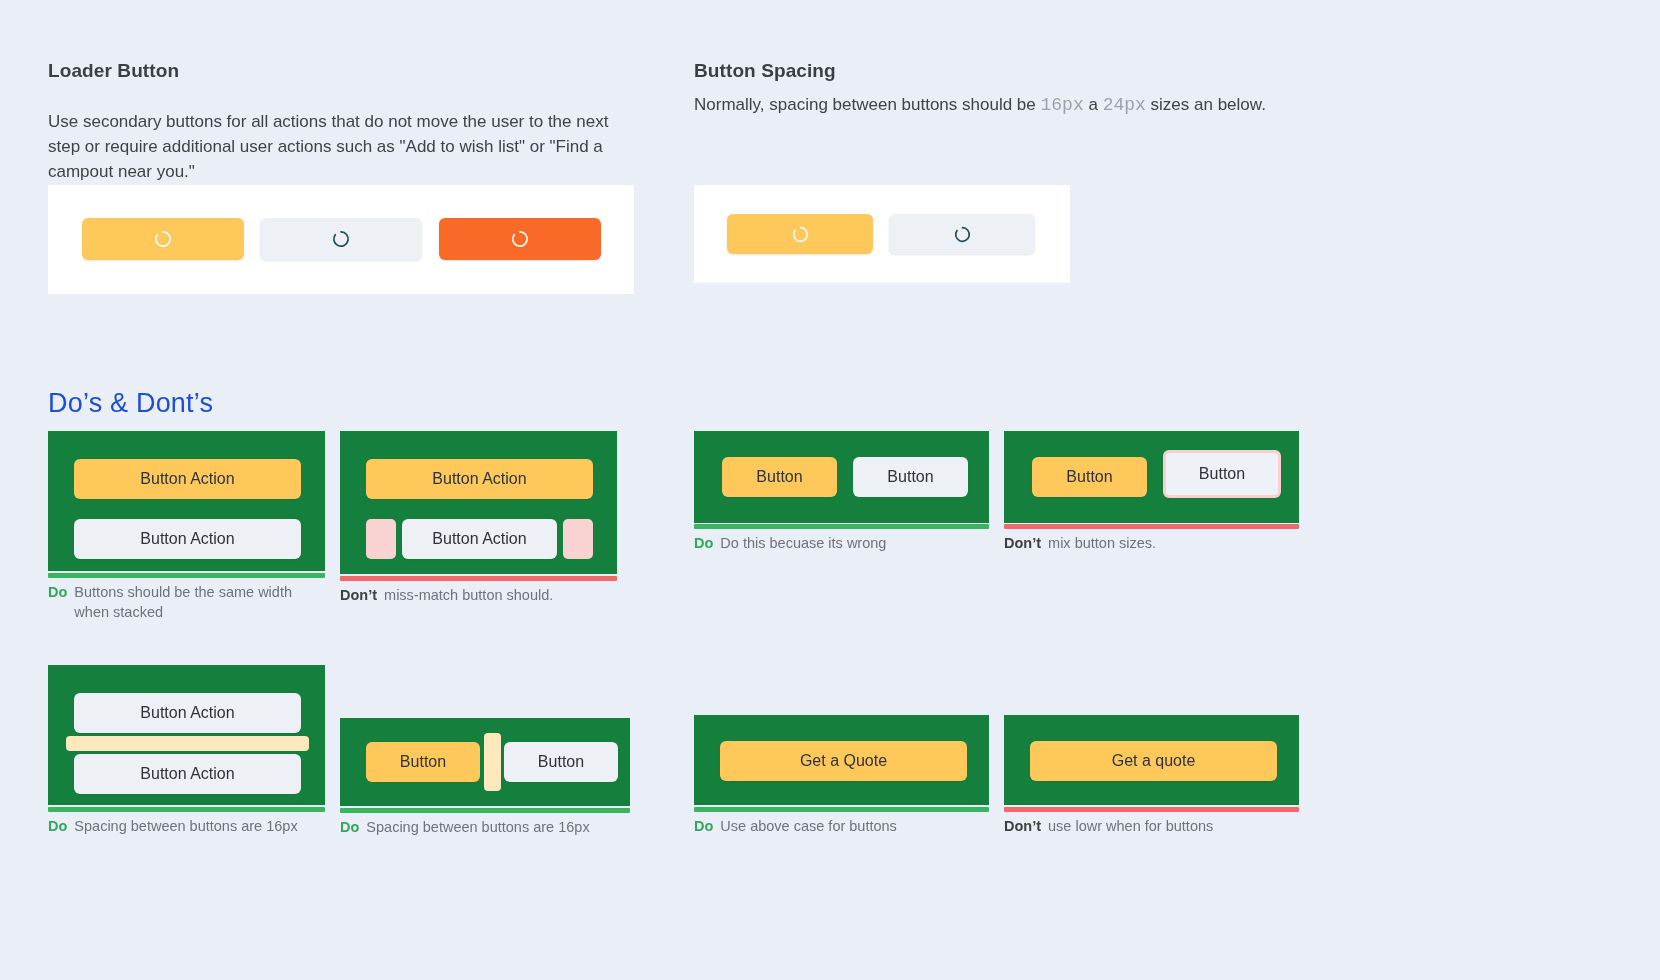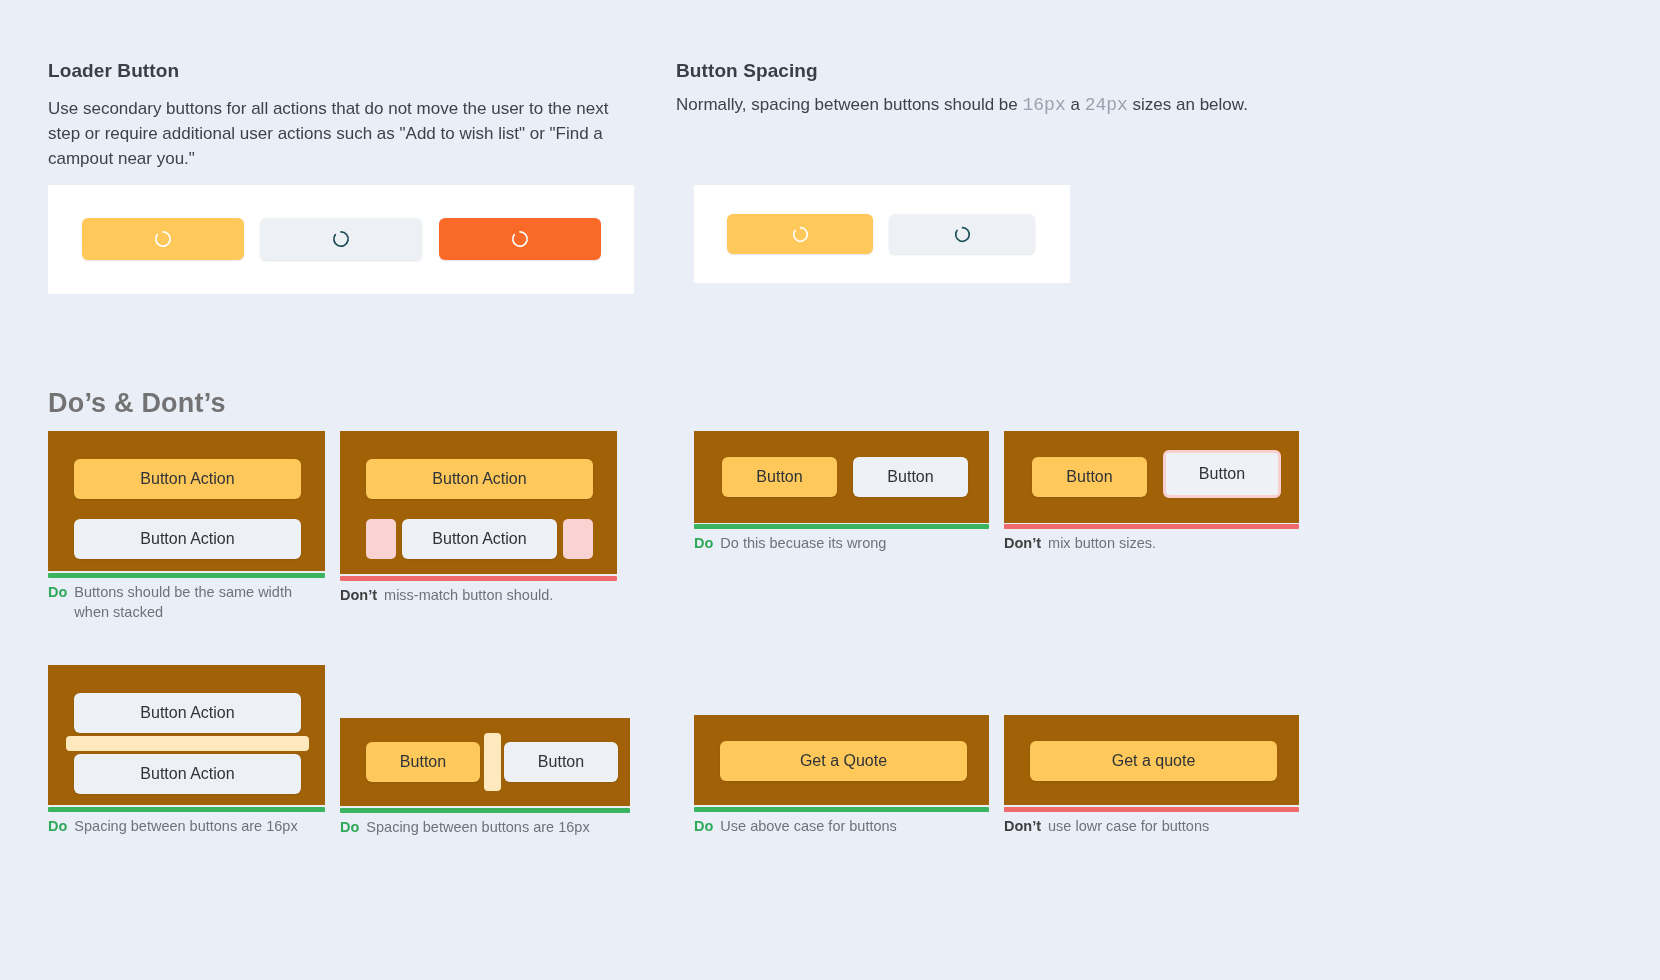--- a/index.html
+++ b/index.html
@@ -17,21 +17,21 @@
     letter-spacing: .1px;
   }
   .sec-body {
     font-size: 17px; color: #3f4349; line-height: 1.48;
   }
   .mono {
     font-family: "Liberation Mono", monospace;
     font-size: 18px; color: #9aa2ae;
   }
   .dd-title {
-    font-size: 27px; font-weight: bold; color: #737373;
+    font-size: 27px; font-weight: normal; color: #1d4ed8;
     letter-spacing: .2px;
   }
 
   
   .panel { background: #fff; position: absolute; }
 
   
   .btn {
     display: flex; align-items: center; justify-content: center;
     border-radius: 6px; border: none;
@@ -46,21 +46,21 @@
   .btn-outline-pink {
     background: #eef1f6;
     border: 3px solid #f9cfcf;
     box-shadow: 0 1px 2px rgba(40,50,70,.10);
   }
 
   
   .spinner { display: block; }
 
   
-  .card { position: absolute; background: #a16207; }
+  .card { position: absolute; background: #15803d; }
   .bar { position: absolute; height: 5px; border-radius: 1px; }
   .bar-do   { background: #3bb461; }
   .bar-dont { background: #f0696b; }
 
   .cap {
     position: absolute; font-size: 14.5px; color: #6d737c;
     line-height: 1.35; display: flex; gap: 7px; align-items: flex-start;
   }
   .cap .tag { font-weight: bold; white-space: nowrap; }
   .tag-do   { color: #2faa5a; }
@@ -70,42 +70,42 @@
   .ind-amber { position: absolute; background: #fde9bd; border-radius: 4px; }
   .ind-pink  { position: absolute; background: #f9d2d2; border-radius: 5px; }
 </style>
 </head>
 <body>
 
 <div class="page">
 
   <div style="position:absolute;left:48px;top:60px;width:600px;">
     <div class="sec-title">Loader Button</div>
-    <div class="sec-body" style="margin-top:14px;width:592px;">Use secondary buttons for all actions that do not move the user to the next step or require additional user actions such as "Add to wish list" or "Find a campout near you."</div>
+    <div class="sec-body" style="margin-top:27px;width:592px;">Use secondary buttons for all actions that do not move the user to the next step or require additional user actions such as "Add to wish list" or "Find a campout near you."</div>
   </div>
 
   <div class="panel" style="left:48px;top:185px;width:586px;height:109px;">
     <button class="btn btn-amber" style="position:absolute;left:34px;top:33px;width:162px;height:42px;">
       <svg class="spinner" width="20" height="20" viewBox="0 0 24 24">
         <path d="M12 3.4 A8.6 8.6 0 1 1 5.1 6.8" fill="none" stroke="#ffffff" stroke-width="2.1" stroke-linecap="round"></path>
       </svg>
     </button>
     <button class="btn btn-grey" style="position:absolute;left:212px;top:33px;width:162px;height:42px;">
       <svg class="spinner" width="20" height="20" viewBox="0 0 24 24">
         <path d="M12 3.4 A8.6 8.6 0 1 1 5.1 6.8" fill="none" stroke="#1d4e5a" stroke-width="2.1" stroke-linecap="round"></path>
       </svg>
     </button>
     <button class="btn btn-orange" style="position:absolute;left:391px;top:33px;width:162px;height:42px;">
       <svg class="spinner" width="20" height="20" viewBox="0 0 24 24">
         <path d="M12 3.4 A8.6 8.6 0 1 1 5.1 6.8" fill="none" stroke="#ffffff" stroke-width="2.1" stroke-linecap="round"></path>
       </svg>
     </button>
   </div>
 
-  <div style="position:absolute;left:676px;top:60px;width:700px;">
+  <div style="position:absolute;left:694px;top:60px;width:700px;">
     <div class="sec-title">Button Spacing</div>
     <div class="sec-body" style="margin-top:10px;white-space:nowrap;"><span>Normally, spacing between buttons should be </span><span class="mono">16px</span><span> a </span><span class="mono">24px</span><span> sizes an below.</span></div>
   </div>
 
   <div class="panel" style="left:694px;top:185px;width:376px;height:98px;">
     <button class="btn btn-amber" style="position:absolute;left:33px;top:29px;width:146px;height:40px;">
       <svg class="spinner" width="19" height="19" viewBox="0 0 24 24">
         <path d="M12 3.4 A8.6 8.6 0 1 1 5.1 6.8" fill="none" stroke="#ffffff" stroke-width="2.1" stroke-linecap="round"></path>
       </svg>
     </button>
@@ -190,16 +190,16 @@
     <span class="tag tag-do">Do</span>
     <span>Use above case for buttons</span>
   </div>
 
   <div class="card" style="left:1004px;top:715px;width:295px;height:90px;">
     <button class="btn btn-amber" style="position:absolute;left:26px;top:26px;width:247px;height:40px;">Get a quote</button>
   </div>
   <div class="bar bar-dont" style="left:1004px;top:807px;width:295px;"></div>
   <div class="cap" style="left:1004px;top:817px;width:290px;">
     <span class="tag tag-dont">Don’t</span>
-    <span>use lowr case for buttons</span>
+    <span>use lowr when for buttons</span>
   </div>
 
 </div>
 
 </body></html>

